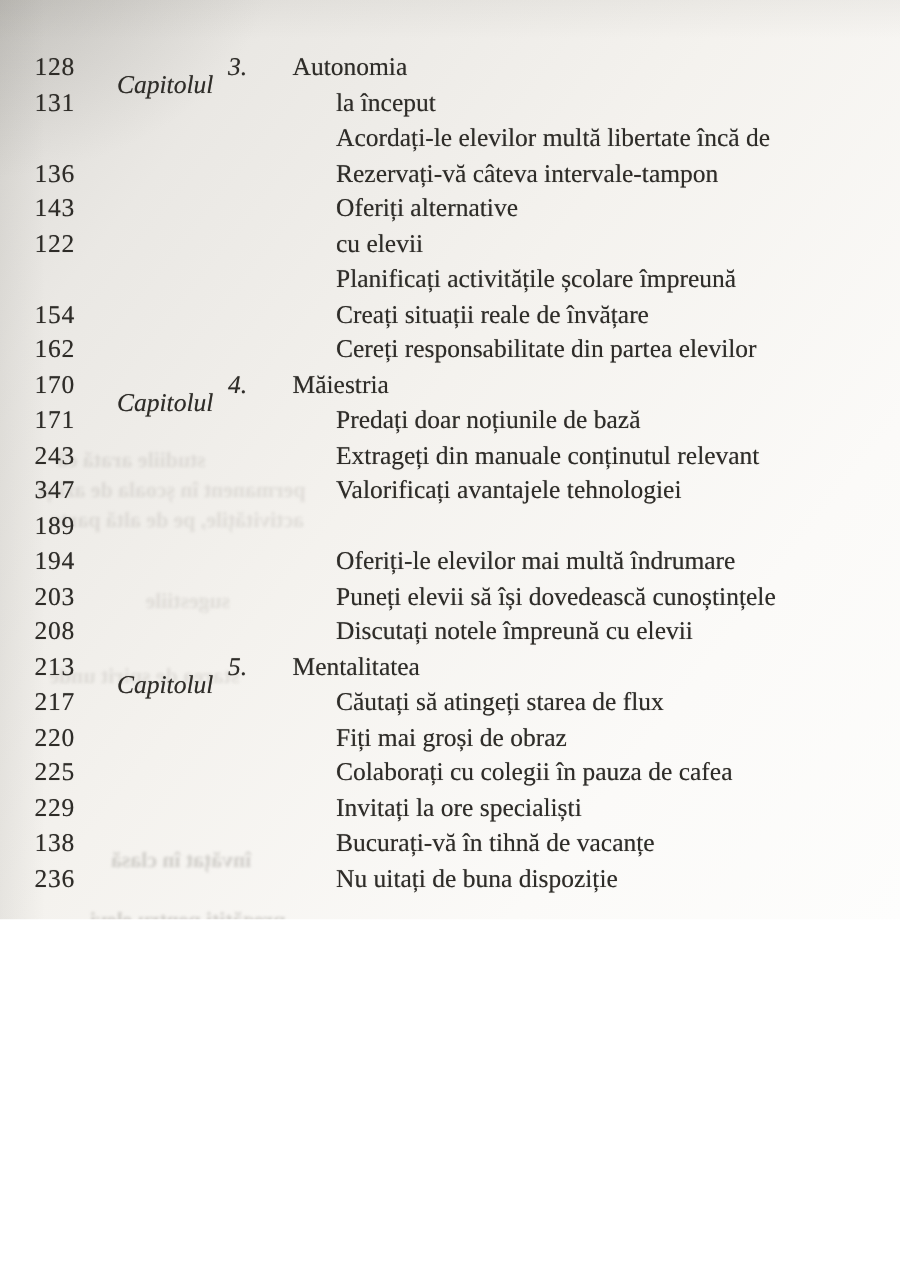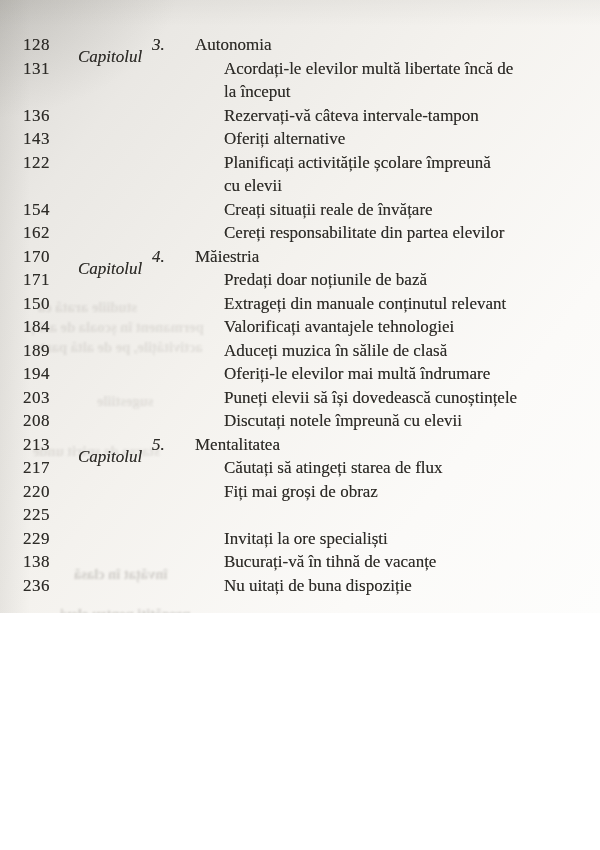--- a/index.html
+++ b/index.html
@@ -112,41 +112,41 @@
   <div class="toc">
       <div class="row chapter">
         <span class="num">128</span>
         <span class="chap">Capitolul</span>
         <span class="chapno">3.</span>
         <span class="title">Autonomia</span>
       </div>
       <div class="row entry">
         <span class="num">131</span>
         <div class="entry">
+          <div>la început</div>
           <div>Acordați-le elevilor multă libertate încă de</div>
-          <div>la început</div>
         </div>
       </div>
       <div class="row entry">
         <span class="num">136</span>
         <div class="entry">
           <div>Rezervați-vă câteva intervale-tampon</div>
         </div>
       </div>
       <div class="row entry">
         <span class="num">143</span>
         <div class="entry">
           <div>Oferiți alternative</div>
         </div>
       </div>
       <div class="row entry">
         <span class="num">122</span>
         <div class="entry">
+          <div>cu elevii</div>
           <div>Planificați activitățile școlare împreună</div>
-          <div>cu elevii</div>
         </div>
       </div>
       <div class="row entry">
         <span class="num">154</span>
         <div class="entry">
           <div>Creați situații reale de învățare</div>
         </div>
       </div>
       <div class="row entry">
         <span class="num">162</span>
@@ -160,36 +160,33 @@
         <span class="chapno">4.</span>
         <span class="title">Măiestria</span>
       </div>
       <div class="row entry">
         <span class="num">171</span>
         <div class="entry">
           <div>Predați doar noțiunile de bază</div>
         </div>
       </div>
       <div class="row entry">
-        <span class="num">150</span>
+        <span class="num">243</span>
         <div class="entry">
           <div>Extrageți din manuale conținutul relevant</div>
         </div>
       </div>
       <div class="row entry">
-        <span class="num">184</span>
+        <span class="num">347</span>
         <div class="entry">
           <div>Valorificați avantajele tehnologiei</div>
         </div>
       </div>
       <div class="row entry">
         <span class="num">189</span>
-        <div class="entry">
-          <div>Aduceți muzica în sălile de clasă</div>
-        </div>
       </div>
       <div class="row entry">
         <span class="num">194</span>
         <div class="entry">
           <div>Oferiți-le elevilor mai multă îndrumare</div>
         </div>
       </div>
       <div class="row entry">
         <span class="num">203</span>
         <div class="entry">
@@ -215,20 +212,23 @@
         </div>
       </div>
       <div class="row entry">
         <span class="num">220</span>
         <div class="entry">
           <div>Fiți mai groși de obraz</div>
         </div>
       </div>
       <div class="row entry">
         <span class="num">225</span>
+        <div class="entry">
+          <div>Colaborați cu colegii în pauza de cafea</div>
+        </div>
       </div>
       <div class="row entry">
         <span class="num">229</span>
         <div class="entry">
           <div>Invitați la ore specialiști</div>
         </div>
       </div>
       <div class="row entry">
         <span class="num">138</span>
         <div class="entry">

